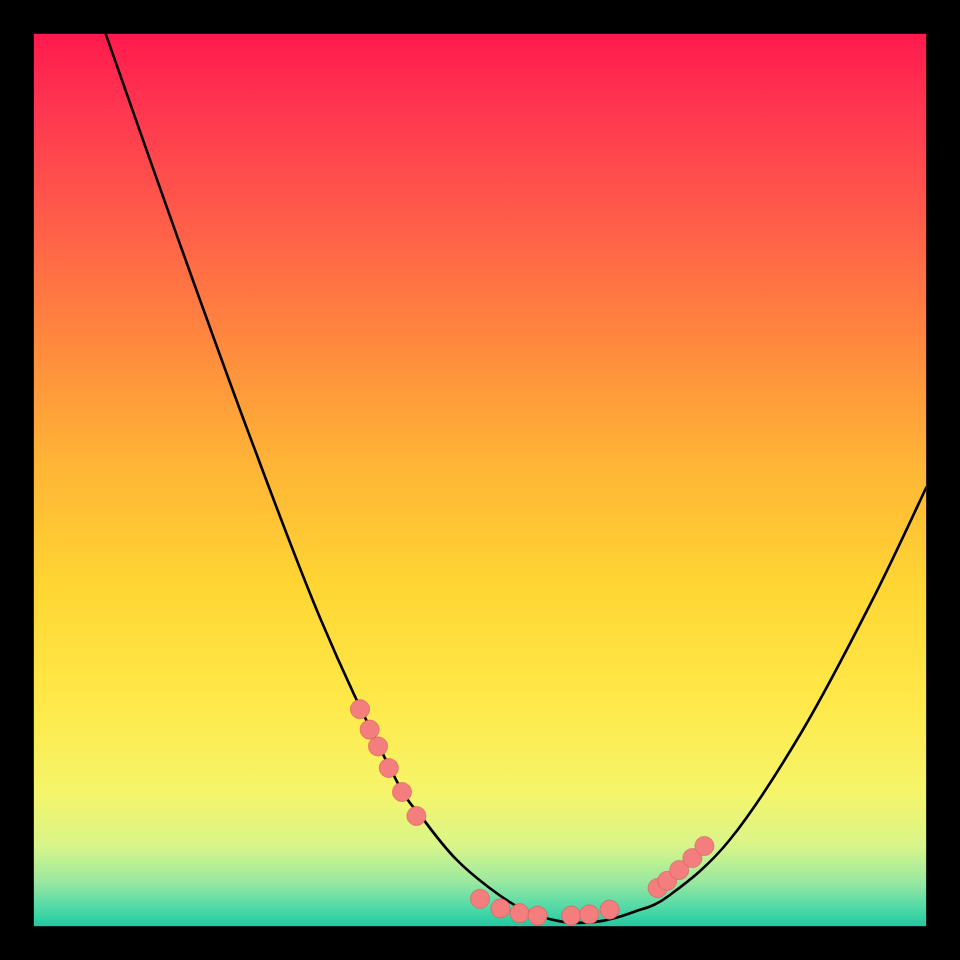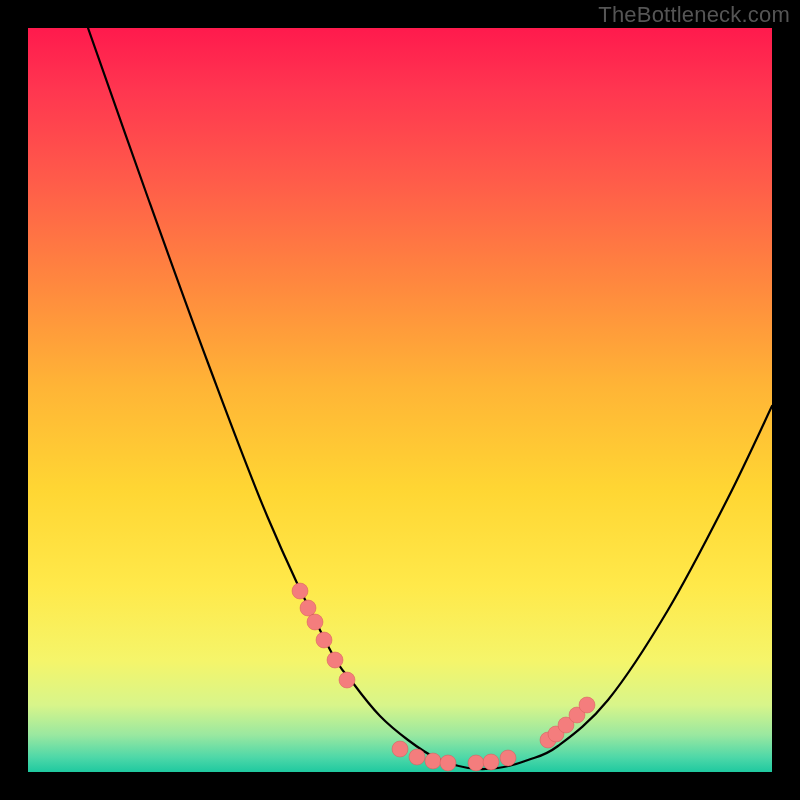--- a/index.html
+++ b/index.html
@@ -97,14 +97,13 @@
           <circle cx="480" cy="730" r="8" style="fill: rgb(244, 125, 125); stroke: rgb(214, 90, 90);"></circle>
           <circle cx="520" cy="712" r="8" style="fill: rgb(244, 125, 125); stroke: rgb(214, 90, 90);"></circle>
           <circle cx="528" cy="706" r="8" style="fill: rgb(244, 125, 125); stroke: rgb(214, 90, 90);"></circle>
           <circle cx="538" cy="697" r="8" style="fill: rgb(244, 125, 125); stroke: rgb(214, 90, 90);"></circle>
           <circle cx="549" cy="687" r="8" style="fill: rgb(244, 125, 125); stroke: rgb(214, 90, 90);"></circle>
           <circle cx="559" cy="677" r="8" style="fill: rgb(244, 125, 125); stroke: rgb(214, 90, 90);"></circle>
         </g>
     </svg>
   </div>
 
-  <div class="watermark">TheBottleneck.com</div>
 </div>
 
 </body></html>

